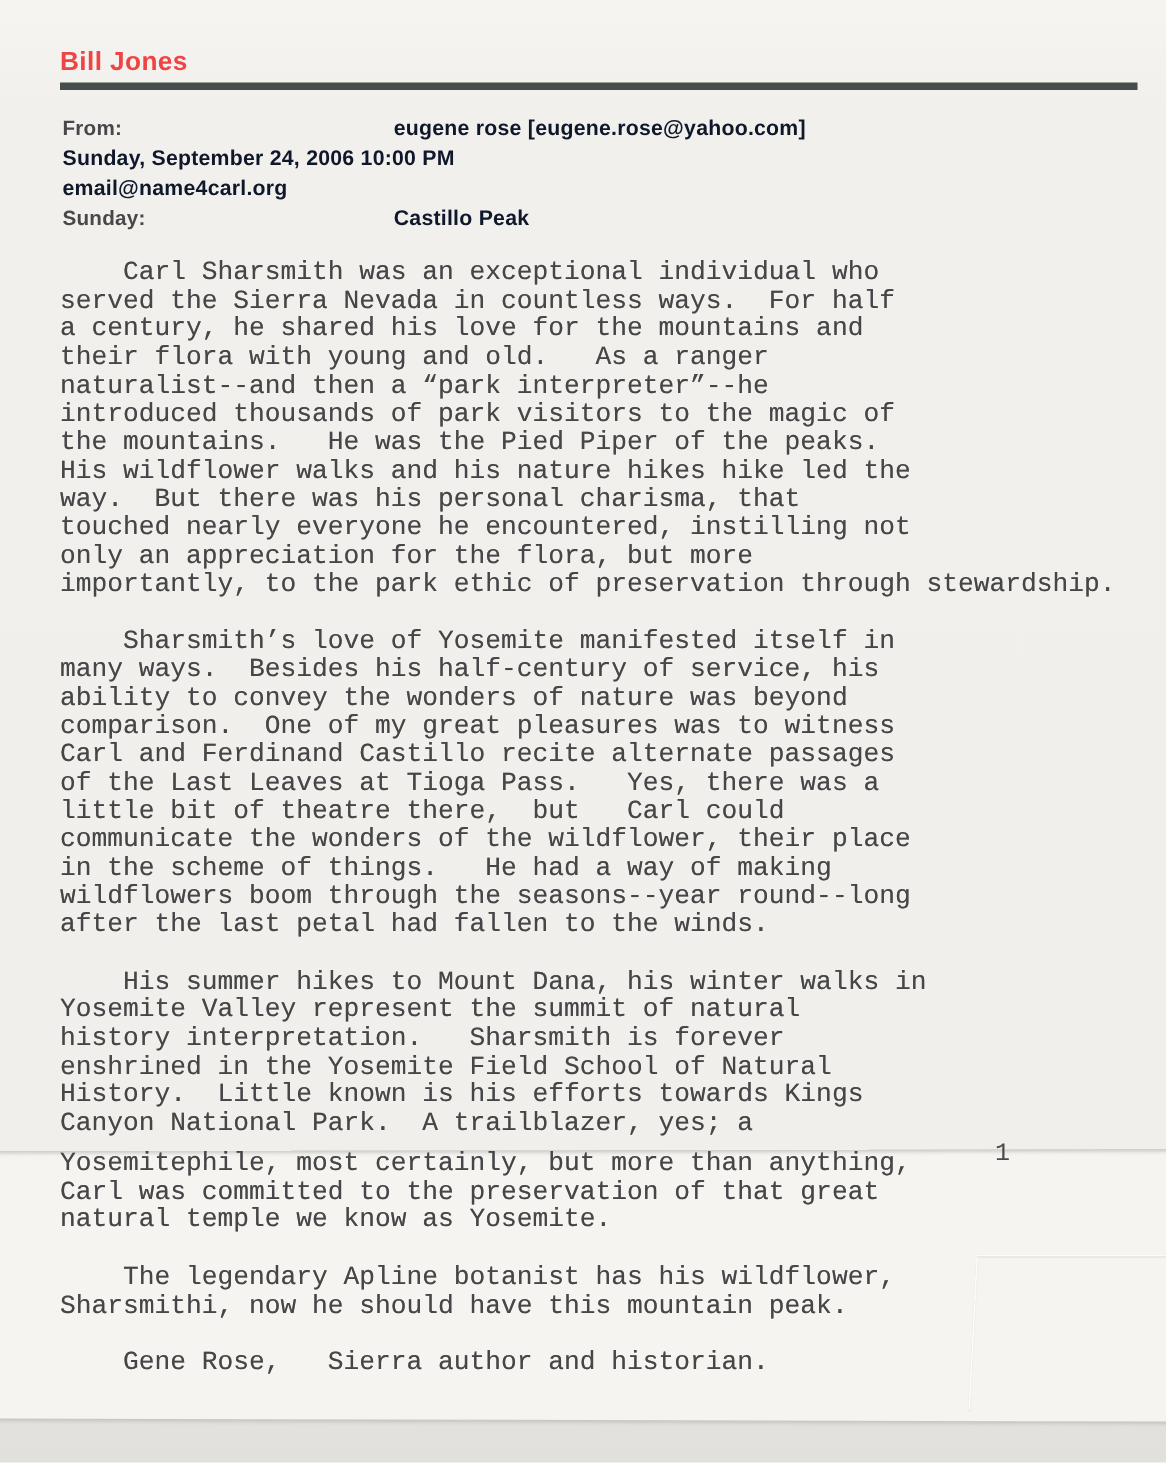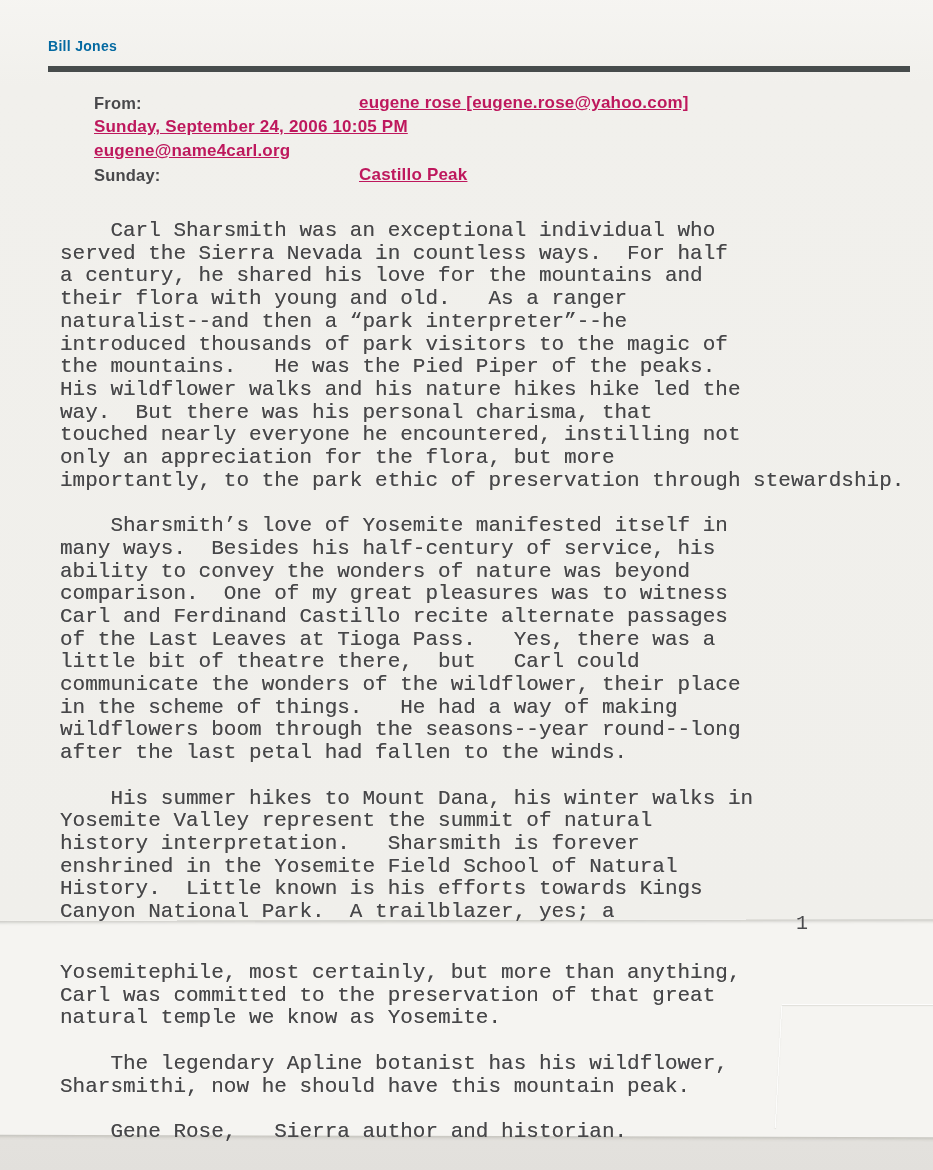--- a/index.html
+++ b/index.html
@@ -58,76 +58,74 @@
   }
   .content {
     position: absolute;
     inset: 0;
     z-index: 5;
   }
   .header-name {
     position: absolute;
     left: 48px;
     top: 38px;
-    font-size: 14px;
+    font-size: 21px;
     font-weight: 700;
     letter-spacing: 0.3px;
-    color: #0369a1;
+    color: #ef4444;
   }
   .header-rule {
     position: absolute;
     left: 48px;
     top: 66px;
     width: 862px;
     height: 6px;
     background: #474c4c;
   }
   .meta {
     position: absolute;
     left: 50px;
     top: 91px;
     width: 760px;
   }
   .meta-row {
     display: flex;
     height: 24px;
     line-height: 24px;
-    margin-left: 44px;
   }
   .meta-label {
     width: 265px;
     font-size: 16.5px;
     font-weight: 700;
     color: #48484b;
     letter-spacing: 0.2px;
   }
   .meta-value {
     font-size: 17px;
     font-weight: 600;
-    color: #be185d;
+    color: #0f172a;
     letter-spacing: 0.2px;
-    text-decoration: underline;
   }
   .typed {
     position: absolute;
-    margin: 12px;
+    margin: 0;
     font-family: "Liberation Mono", "DejaVu Sans Mono", monospace;
     font-size: 21px;
     line-height: 22.7px;
     color: #464648;
     white-space: pre;
     text-shadow: 0 0 0.5px rgba(70,70,72,0.55);
   }
   .body-upper {
     left: 48px;
     top: 208px;
   }
   .body-lower {
     left: 48px;
-    top: 950px;
+    top: 921px;
   }
   .page-number {
     position: absolute;
     left: 796px;
     top: 912px;
     font-family: "Liberation Mono", "DejaVu Sans Mono", monospace;
     font-size: 20px;
     color: #4a4a4d;
     z-index: 5;
   }
@@ -145,24 +143,24 @@
   <div class="header-name">Bill Jones</div>
 
   <div class="header-rule"></div>
 
   <div class="meta">
     <div class="meta-row">
       <span class="meta-label">From:</span>
       <span class="meta-value">eugene rose [eugene.rose@yahoo.com]</span>
     </div>
     <div class="meta-row">
-      <span class="meta-value">Sunday, September 24, 2006 10:05 PM</span>
-    </div>
-    <div class="meta-row">
-      <span class="meta-value">eugene@name4carl.org</span>
+      <span class="meta-value">Sunday, September 24, 2006 10:00 PM</span>
+    </div>
+    <div class="meta-row">
+      <span class="meta-value">email@name4carl.org</span>
     </div>
     <div class="meta-row">
       <span class="meta-label">Sunday:</span>
       <span class="meta-value">Castillo Peak</span>
     </div>
   </div>
 
   <pre class="typed body-upper">    Carl Sharsmith was an exceptional individual who
 served the Sierra Nevada in countless ways.  For half
 a century, he shared his love for the mountains and

